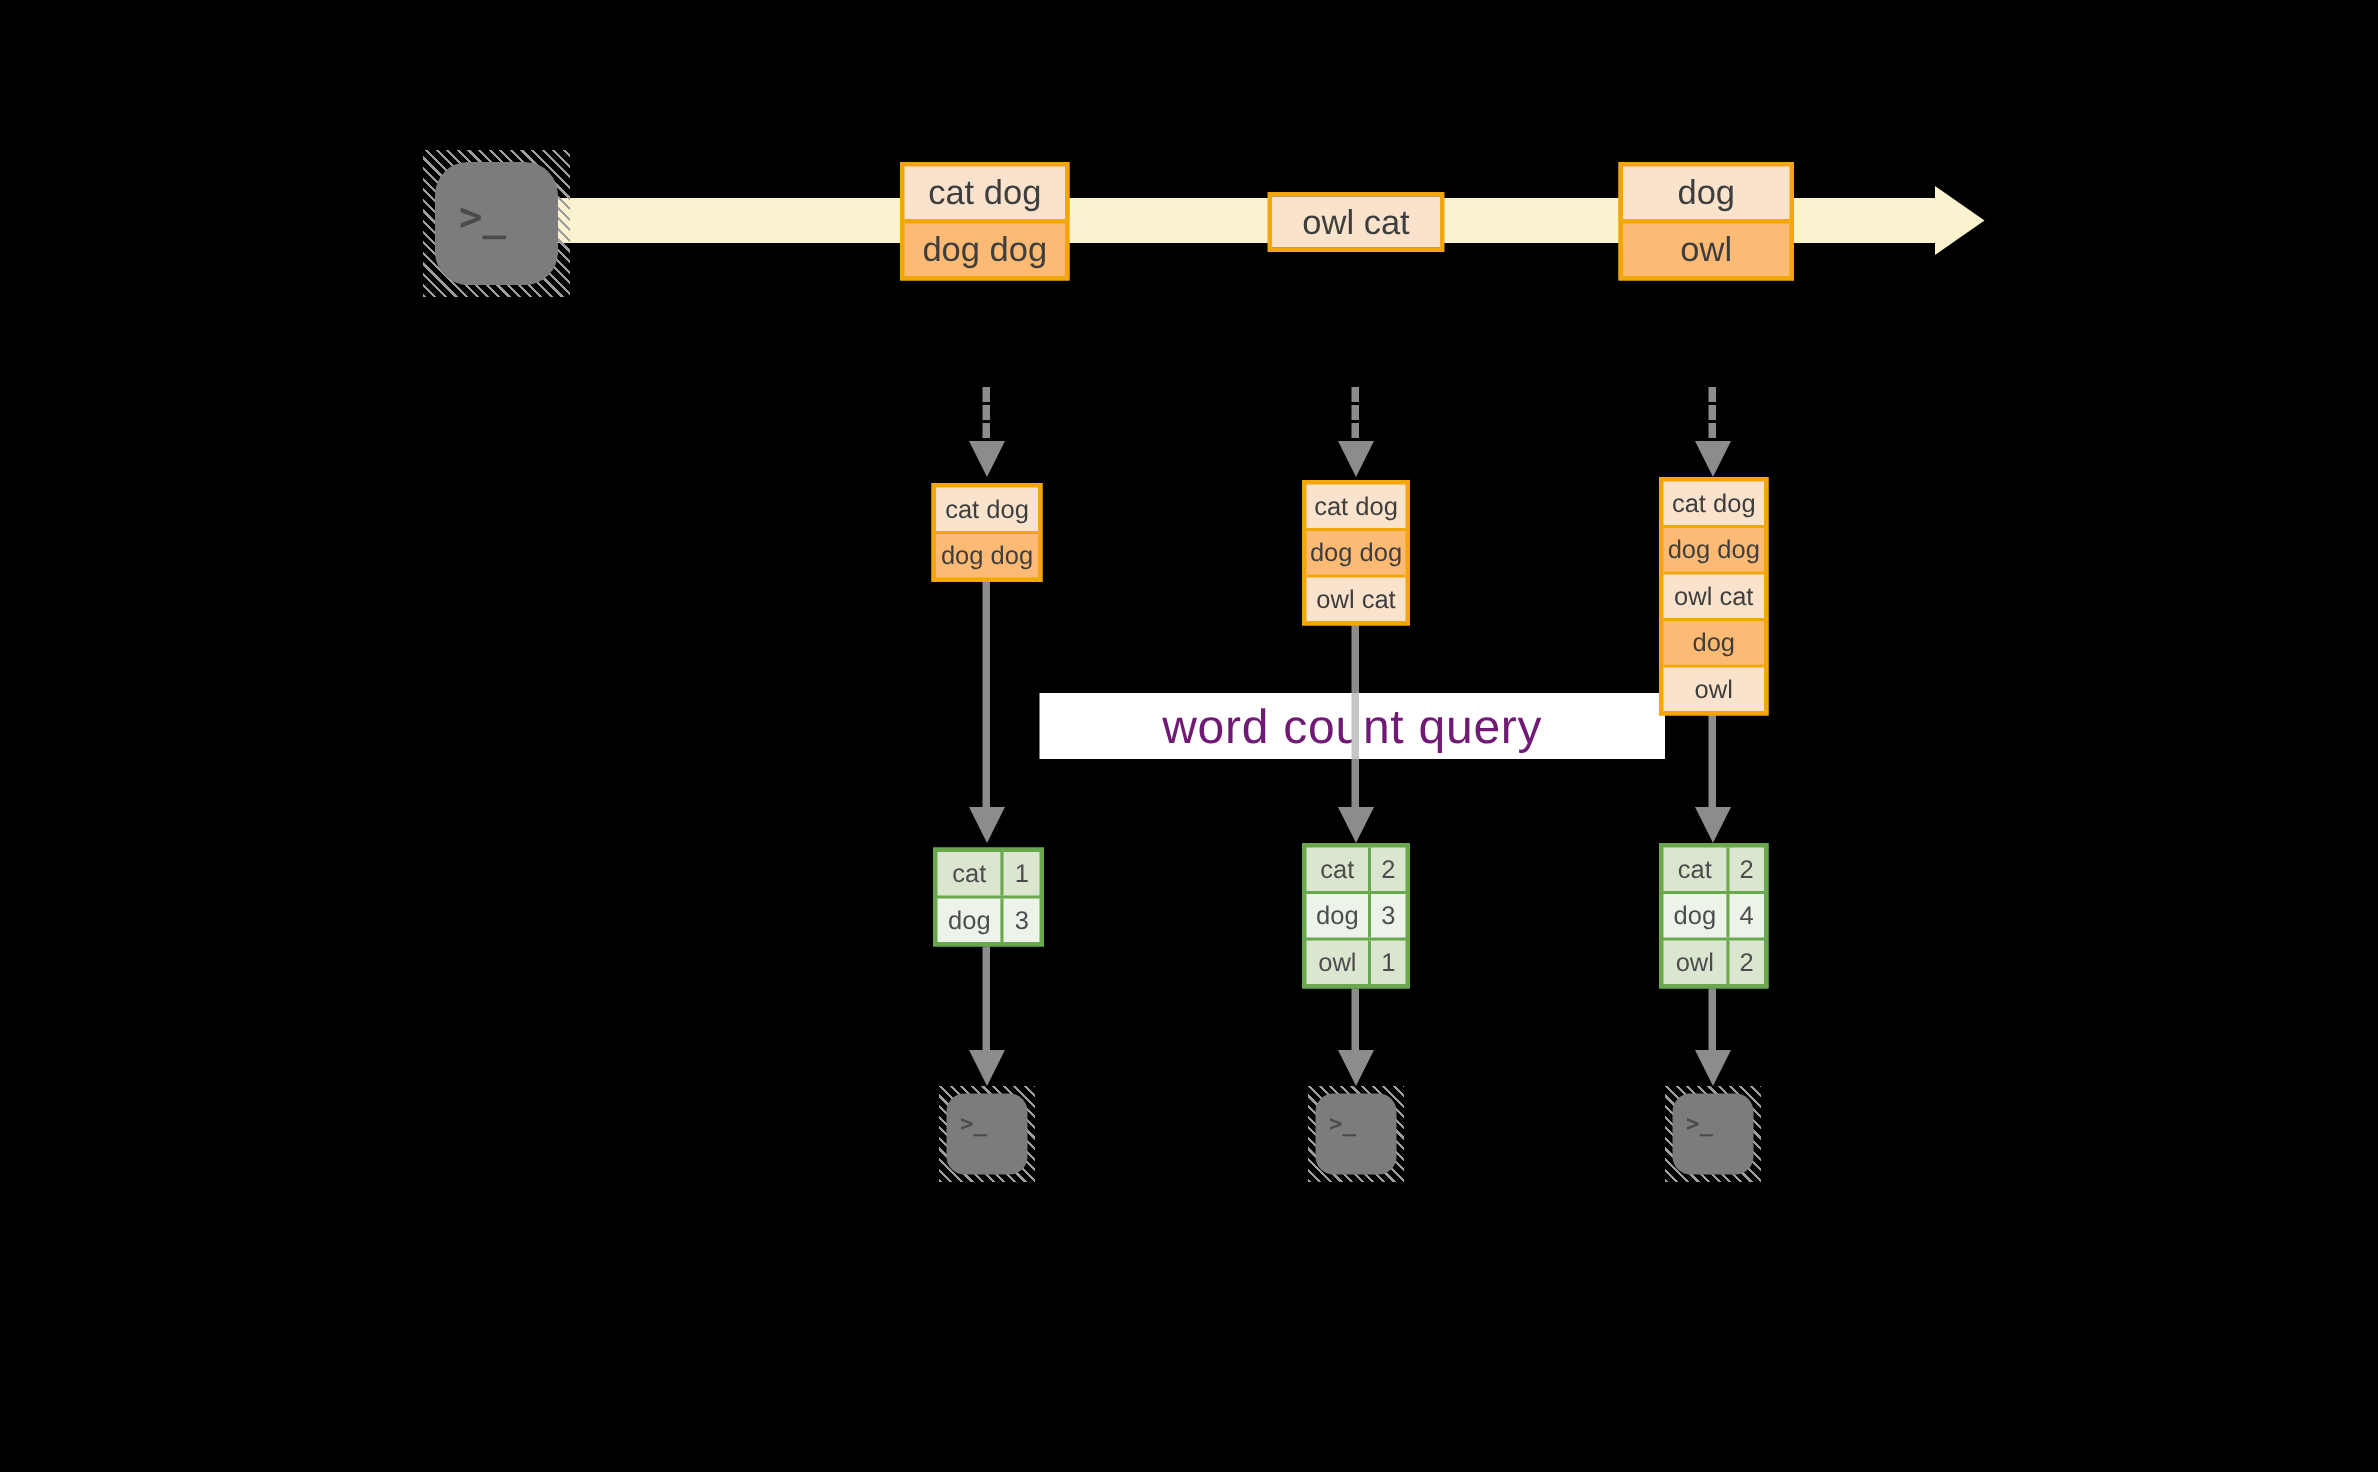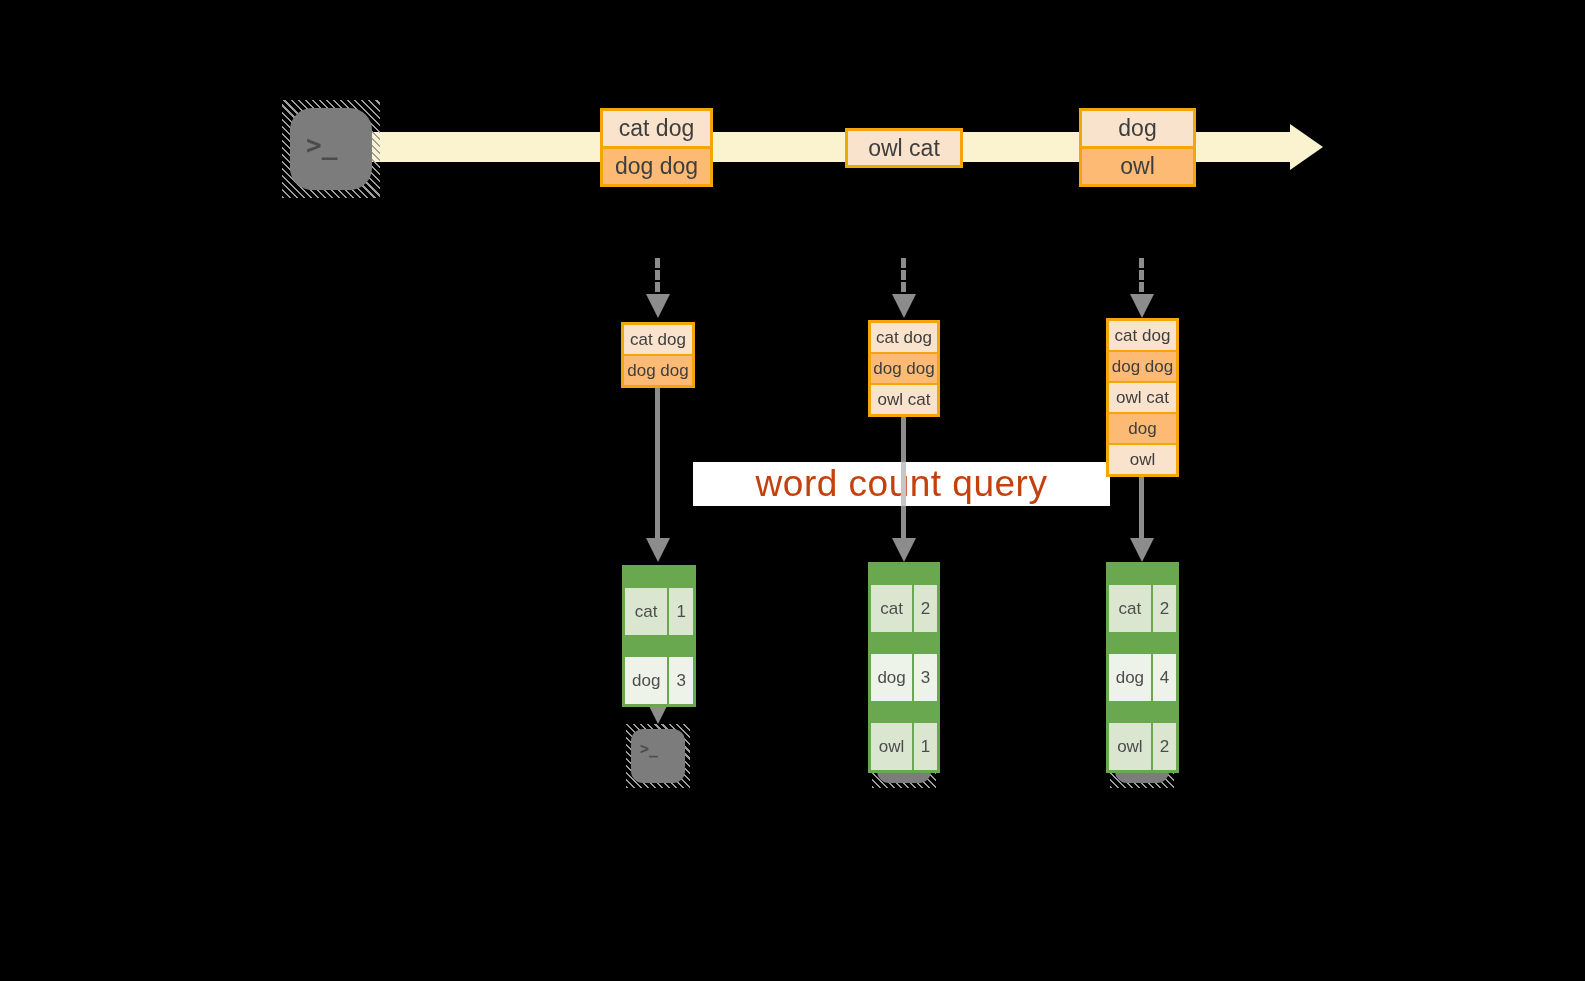--- a/index.html
+++ b/index.html
@@ -31,30 +31,30 @@
   .vline{width:5px;background:#8C8C8C;z-index:5;}
   .vdash{width:0;border-left:5px dashed #8C8C8C;z-index:5;}
   .ahead{
     width:0;height:0;z-index:5;
     border-left:12px solid transparent;border-right:12px solid transparent;
     border-top:24px solid #8C8C8C;
   }
   
   .qband{
     background:#FFFFFF;z-index:6;display:flex;align-items:center;justify-content:center;
-    color:#c2410c;font-size:37px;letter-spacing:.5px;
+    color:#701a75;font-size:32px;letter-spacing:.5px;
   }
   .band-cross{background:#C6C6C6;z-index:7;width:5px;}
   
   .gtable{border:3px solid #6AA84F;box-sizing:border-box;z-index:8;background:#6AA84F;}
   .grow{display:flex;}
   .grow + .grow{border-top:2px solid #6AA84F;}
   .gcell{
     display:flex;align-items:center;justify-content:center;
-    height:47px;color:#4D4D4D;font-size:17px;margin-top:20px;
+    height:29px;color:#4D4D4D;font-size:17px;
   }
   .gword{flex:1.8;}
   .gcount{flex:1;border-left:2px solid #6AA84F;}
   .g-dark{background:#DAE6CF;}
   .g-light{background:#EEF3EA;}
   
   .term{
     background:repeating-linear-gradient(45deg,#9E9E9E 0 1.5px,rgba(0,0,0,0) 1.5px 5px);
     z-index:3;
   }

